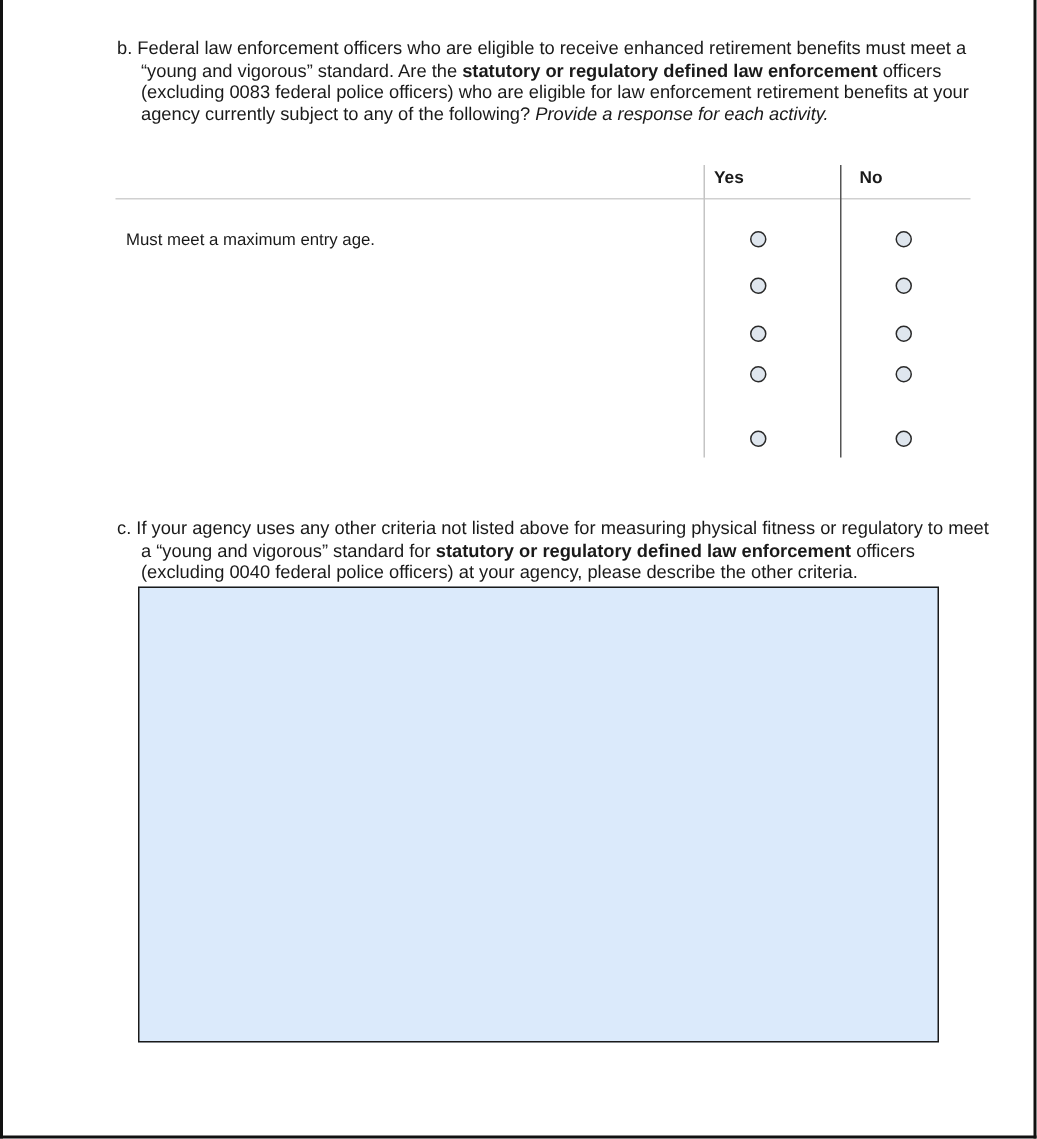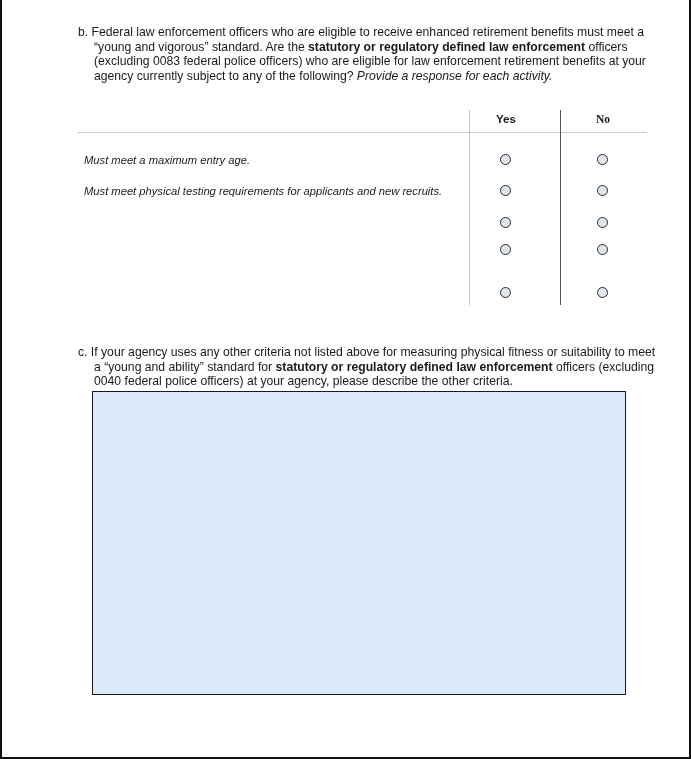--- a/index.html
+++ b/index.html
@@ -18,25 +18,25 @@
   .q-b { left: 76px; top: 25px; width: 560px; }
   .q-c { left: 76px; top: 345px; width: 570px; }
   .indent-block { padding-left: 16px; text-indent: -16px; }
   b { font-weight: bold; }
   i { font-style: italic; }
 
   .hline { position: absolute; left: 75px; top: 132px; width: 570px; height: 1px; background: #d0d0d0; }
   .vline-yes { position: absolute; left: 467px; top: 110px; width: 1px; height: 195px; background: #c4c4c4; }
   .vline-no { position: absolute; left: 558px; top: 110px; width: 1px; height: 195px; background: #555; }
 
-  .col-head { position: absolute; top: 113px; font-size: 11.5px; font-weight: bold; text-align: center; width: 60px; }
+  .col-head { position: absolute; top: 113px; font-size: 11.5px; font-weight: bold; width: 60px; }
   .col-yes { left: 474px; }
-  .col-no { left: 571px; font-family: Liberation Serif, serif; }
+  .col-no { left: 571px; }
 
-  .row-label { position: absolute; left: 82px; width: 385px; font-size: 11.2px; line-height: 13.5px; color: #1a1a1a; font-style: italic; }
+  .row-label { position: absolute; left: 82px; width: 385px; font-size: 11.2px; line-height: 13.5px; color: #1a1a1a; }
 
   .radio {
     position: absolute; width: 9px; height: 9px; border-radius: 50%;
     border: 1.6px solid #2a2a2a; background: #dfe6ee; box-sizing: content-box;
     cursor: pointer;
   }
   .radio.yes { left: 498px; }
   .radio.no { left: 595px; }
 
   .textbox {
@@ -56,29 +56,28 @@
   <div class="vline-yes"></div>
   <div class="vline-no"></div>
 
   <div class="col-head col-yes">Yes</div>
   <div class="col-head col-no">No</div>
 
   <div class="row-label" style="top:154px">Must meet a maximum entry age.</div>
   <div class="radio yes" style="top:154px"></div>
   <div class="radio no" style="top:154px"></div>
 
-  <div class="row-label" style="top:185px">Must meet physical testing requirements for applicants and new recruits.</div>
   <div class="radio yes" style="top:185px"></div>
   <div class="radio no" style="top:185px"></div>
 
   <div class="radio yes" style="top:217px"></div>
   <div class="radio no" style="top:217px"></div>
 
   <div class="radio yes" style="top:244px"></div>
   <div class="radio no" style="top:244px"></div>
 
   <div class="radio yes" style="top:287px"></div>
   <div class="radio no" style="top:287px"></div>
 
-  <div class="q-para q-c indent-block"><span>c.</span><span> If your agency uses any other criteria not listed above for measuring physical fitness or suitability to meet a “young and ability” standard for </span><b>statutory or regulatory defined law enforcement</b><span> officers (excluding 0040 federal police officers) at your agency, please describe the other criteria.</span></div>
+  <div class="q-para q-c indent-block"><span>c.</span><span> If your agency uses any other criteria not listed above for measuring physical fitness or regulatory to meet a “young and vigorous” standard for </span><b>statutory or regulatory defined law enforcement</b><span> officers (excluding 0040 federal police officers) at your agency, please describe the other criteria.</span></div>
 
   <textarea class="textbox" style=""></textarea>
 </div>
 
 </body></html>

